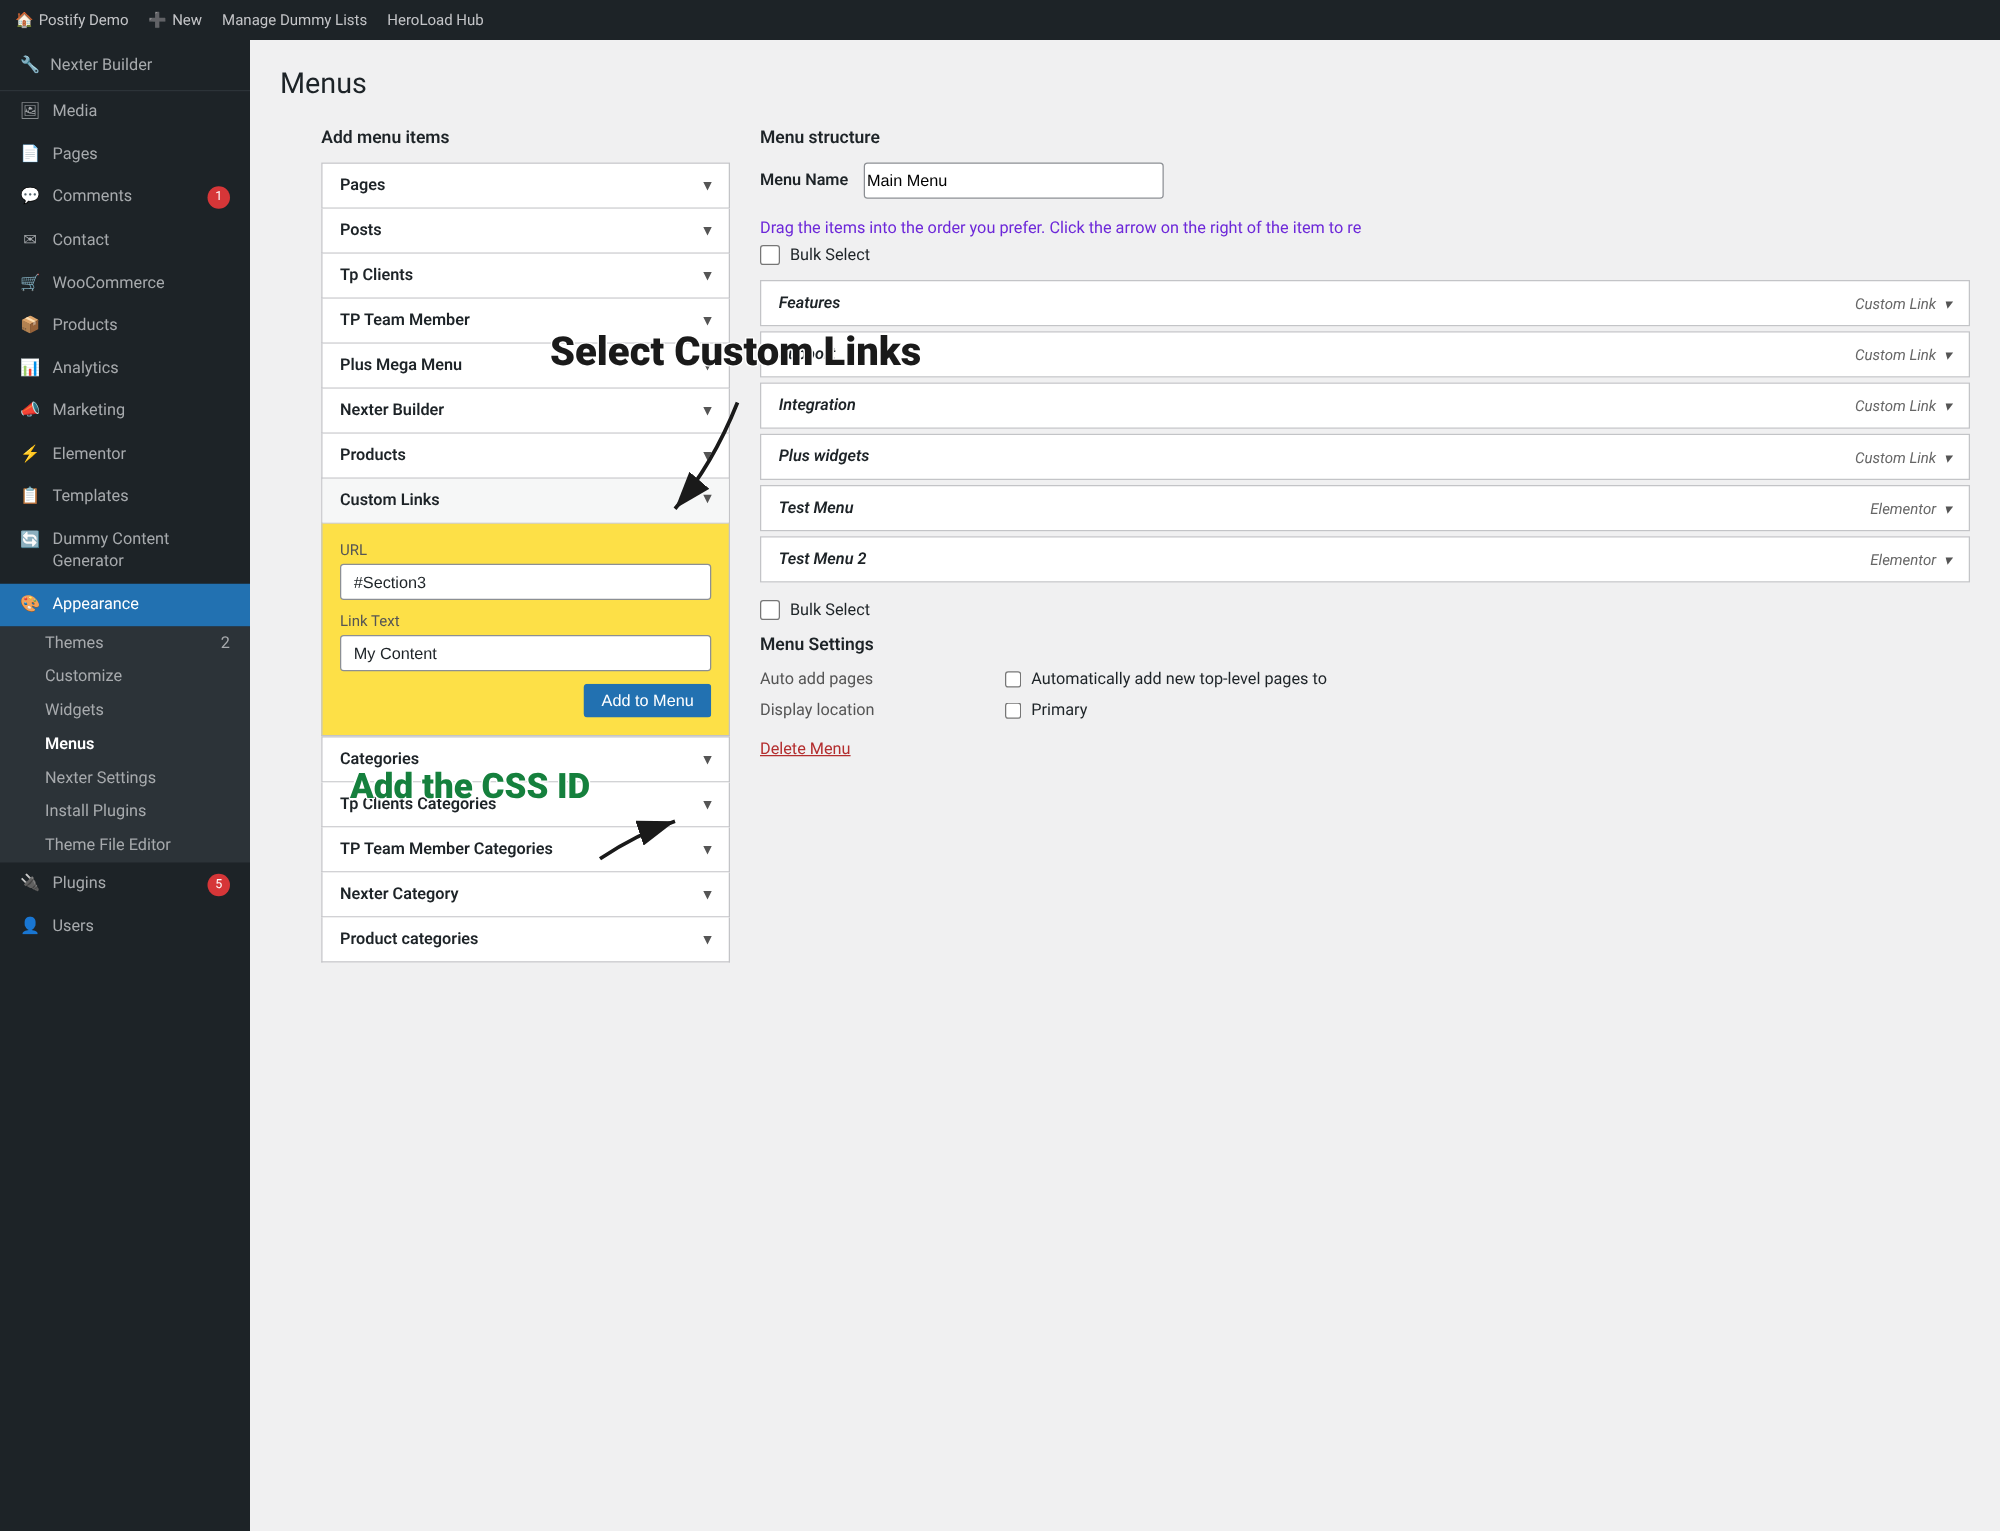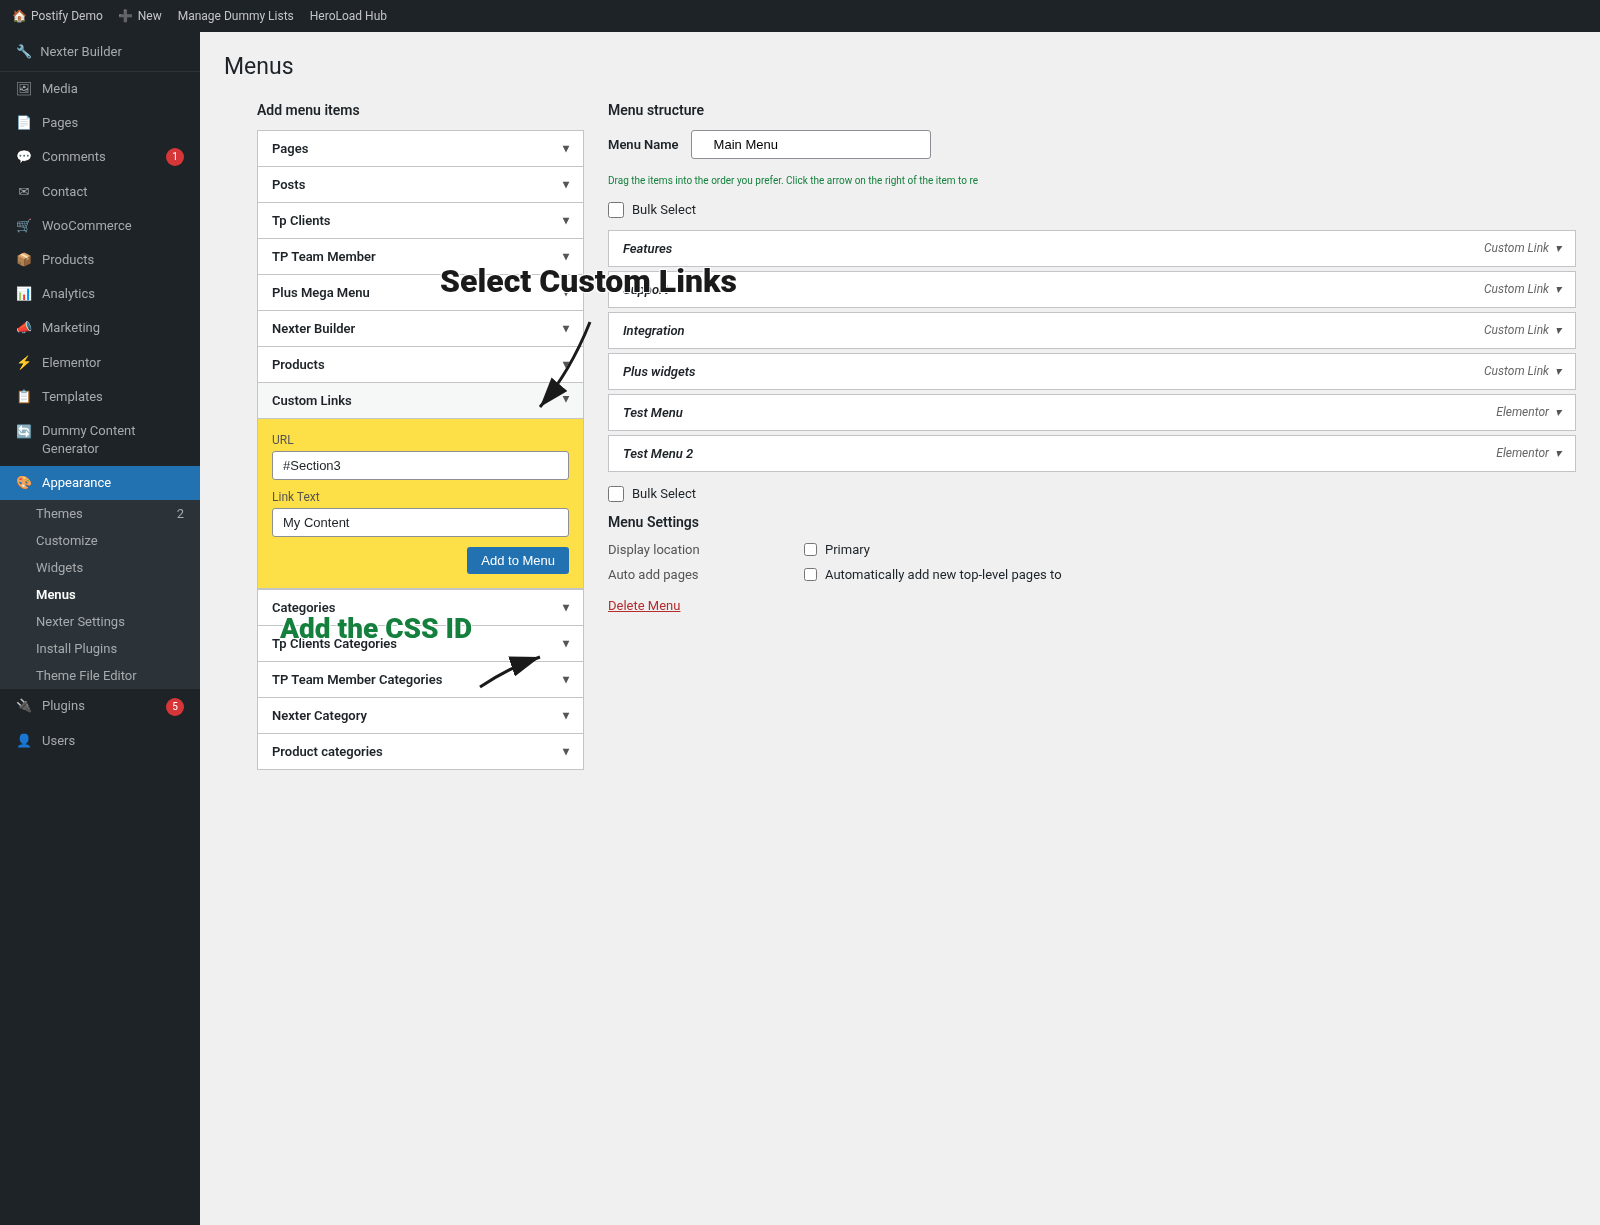--- a/index.html
+++ b/index.html
@@ -138,28 +138,28 @@
       float: right;
     }
 
     
     .menu-structure-panel { flex: 1; }
     .menu-structure-panel h2 { font-size: 14px; font-weight: 600; color: #1d2327; margin-bottom: 12px; }
 
     .menu-name-row { display: flex; align-items: center; gap: 12px; margin-bottom: 14px; }
     .menu-name-row label { font-size: 13px; color: #1d2327; font-weight: 600; white-space: nowrap; }
     .menu-name-row input {
-      padding: 6px 22px;
+      padding: 6px 2px;
       border: 1px solid #8c8f94;
       border-radius: 3px;
       font-size: 13px;
       width: 240px;
     }
 
-    .menu-help-text { font-size: 10px; color: #15803d; margin-bottom: 14px; line-height: 1.5; }
+    .menu-help-text { font-size: 13px; color: #6d28d9; margin-bottom: 4px; line-height: 1.5; }
 
     .bulk-select-bar {
       display: flex;
       align-items: center;
       gap: 8px;
       margin-bottom: 12px;
     }
     .bulk-select-bar input[type="checkbox"] { width: 16px; height: 16px; }
     .bulk-select-bar label { font-size: 13px; color: #1d2327; }
 
@@ -548,33 +548,33 @@
           </div>
 
           <div class="bulk-select-bar">
             <input type="checkbox" style="">
             <label>Bulk Select</label>
           </div>
 
           <div class="menu-settings">
             <h2>Menu Settings</h2>
             <div class="settings-row">
+              <span class="settings-label">Auto add pages</span>
+              <div class="settings-value">
+                <input type="checkbox" style="">
+                <span>Automatically add new top-level pages to</span>
+              </div>
+            </div>
+            <div class="settings-row">
               <span class="settings-label">Display location</span>
               <div class="settings-value">
                 <input type="checkbox" style="">
                 <span>Primary</span>
               </div>
             </div>
-            <div class="settings-row">
-              <span class="settings-label">Auto add pages</span>
-              <div class="settings-value">
-                <input type="checkbox" style="">
-                <span>Automatically add new top-level pages to</span>
-              </div>
-            </div>
           </div>
 
           <div style="margin-top: 16px;">
             <span class="delete-menu">Delete Menu</span>
           </div>
         </div>
       </div>
     </div>
   </div>
 </div>

